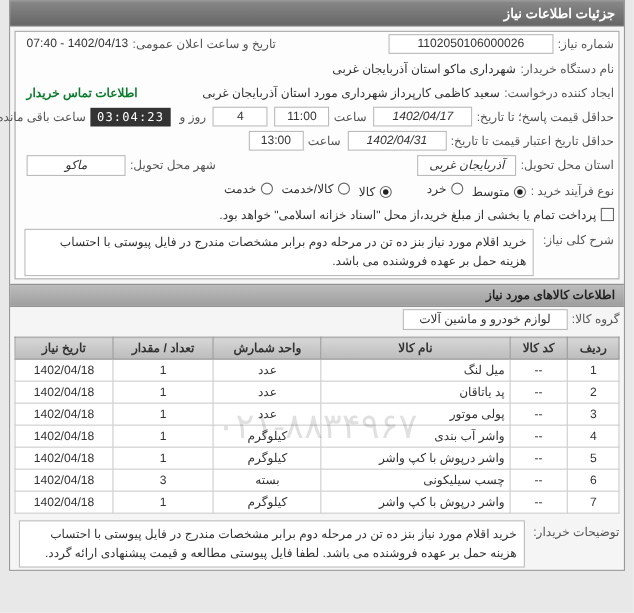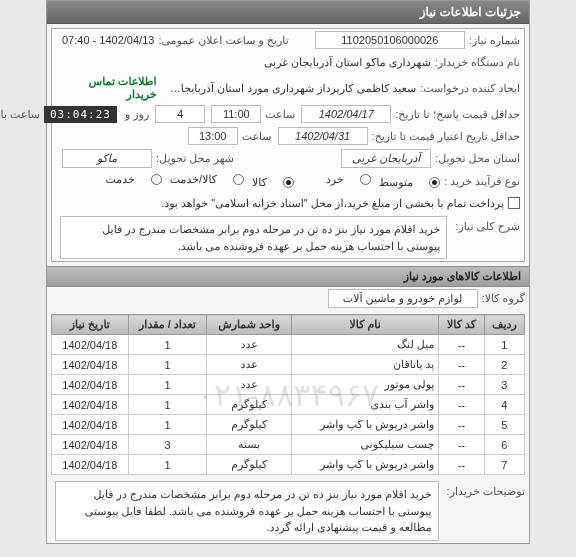--- a/index.html
+++ b/index.html
@@ -5,21 +5,21 @@
   * { box-sizing: border-box; }
   body {
     margin: 0;
     font-family: Tahoma, Arial, sans-serif;
     font-size: 11px;
     background: #e8e8e8;
     direction: rtl;
     color: #333;
   }
   .outer {
-    width: 484px;
+    width: 560px;
     margin: 0 auto;
     background: #f5f5f5;
     border: 1px solid #999;
   }
   .title-bar {
     background: linear-gradient(#888, #666);
     color: #fff;
     padding: 4px 8px;
     font-weight: bold;
     font-size: 12px;
@@ -73,21 +73,21 @@
     color: #fff;
     padding: 2px 6px;
     font-family: monospace;
     letter-spacing: 1px;
     margin-left: 4px;
     margin-right: 4px;
   }
   .radio-group {
     display: inline-flex;
     align-items: center;
-    gap: 14px;
+    gap: 2px;
     margin-left: 8px;
   }
   .radio-dot {
     width: 11px; height: 11px;
     border: 1px solid #666;
     border-radius: 50%;
     display: inline-flex;
     align-items: center;
     justify-content: center;
     background: #fff;

